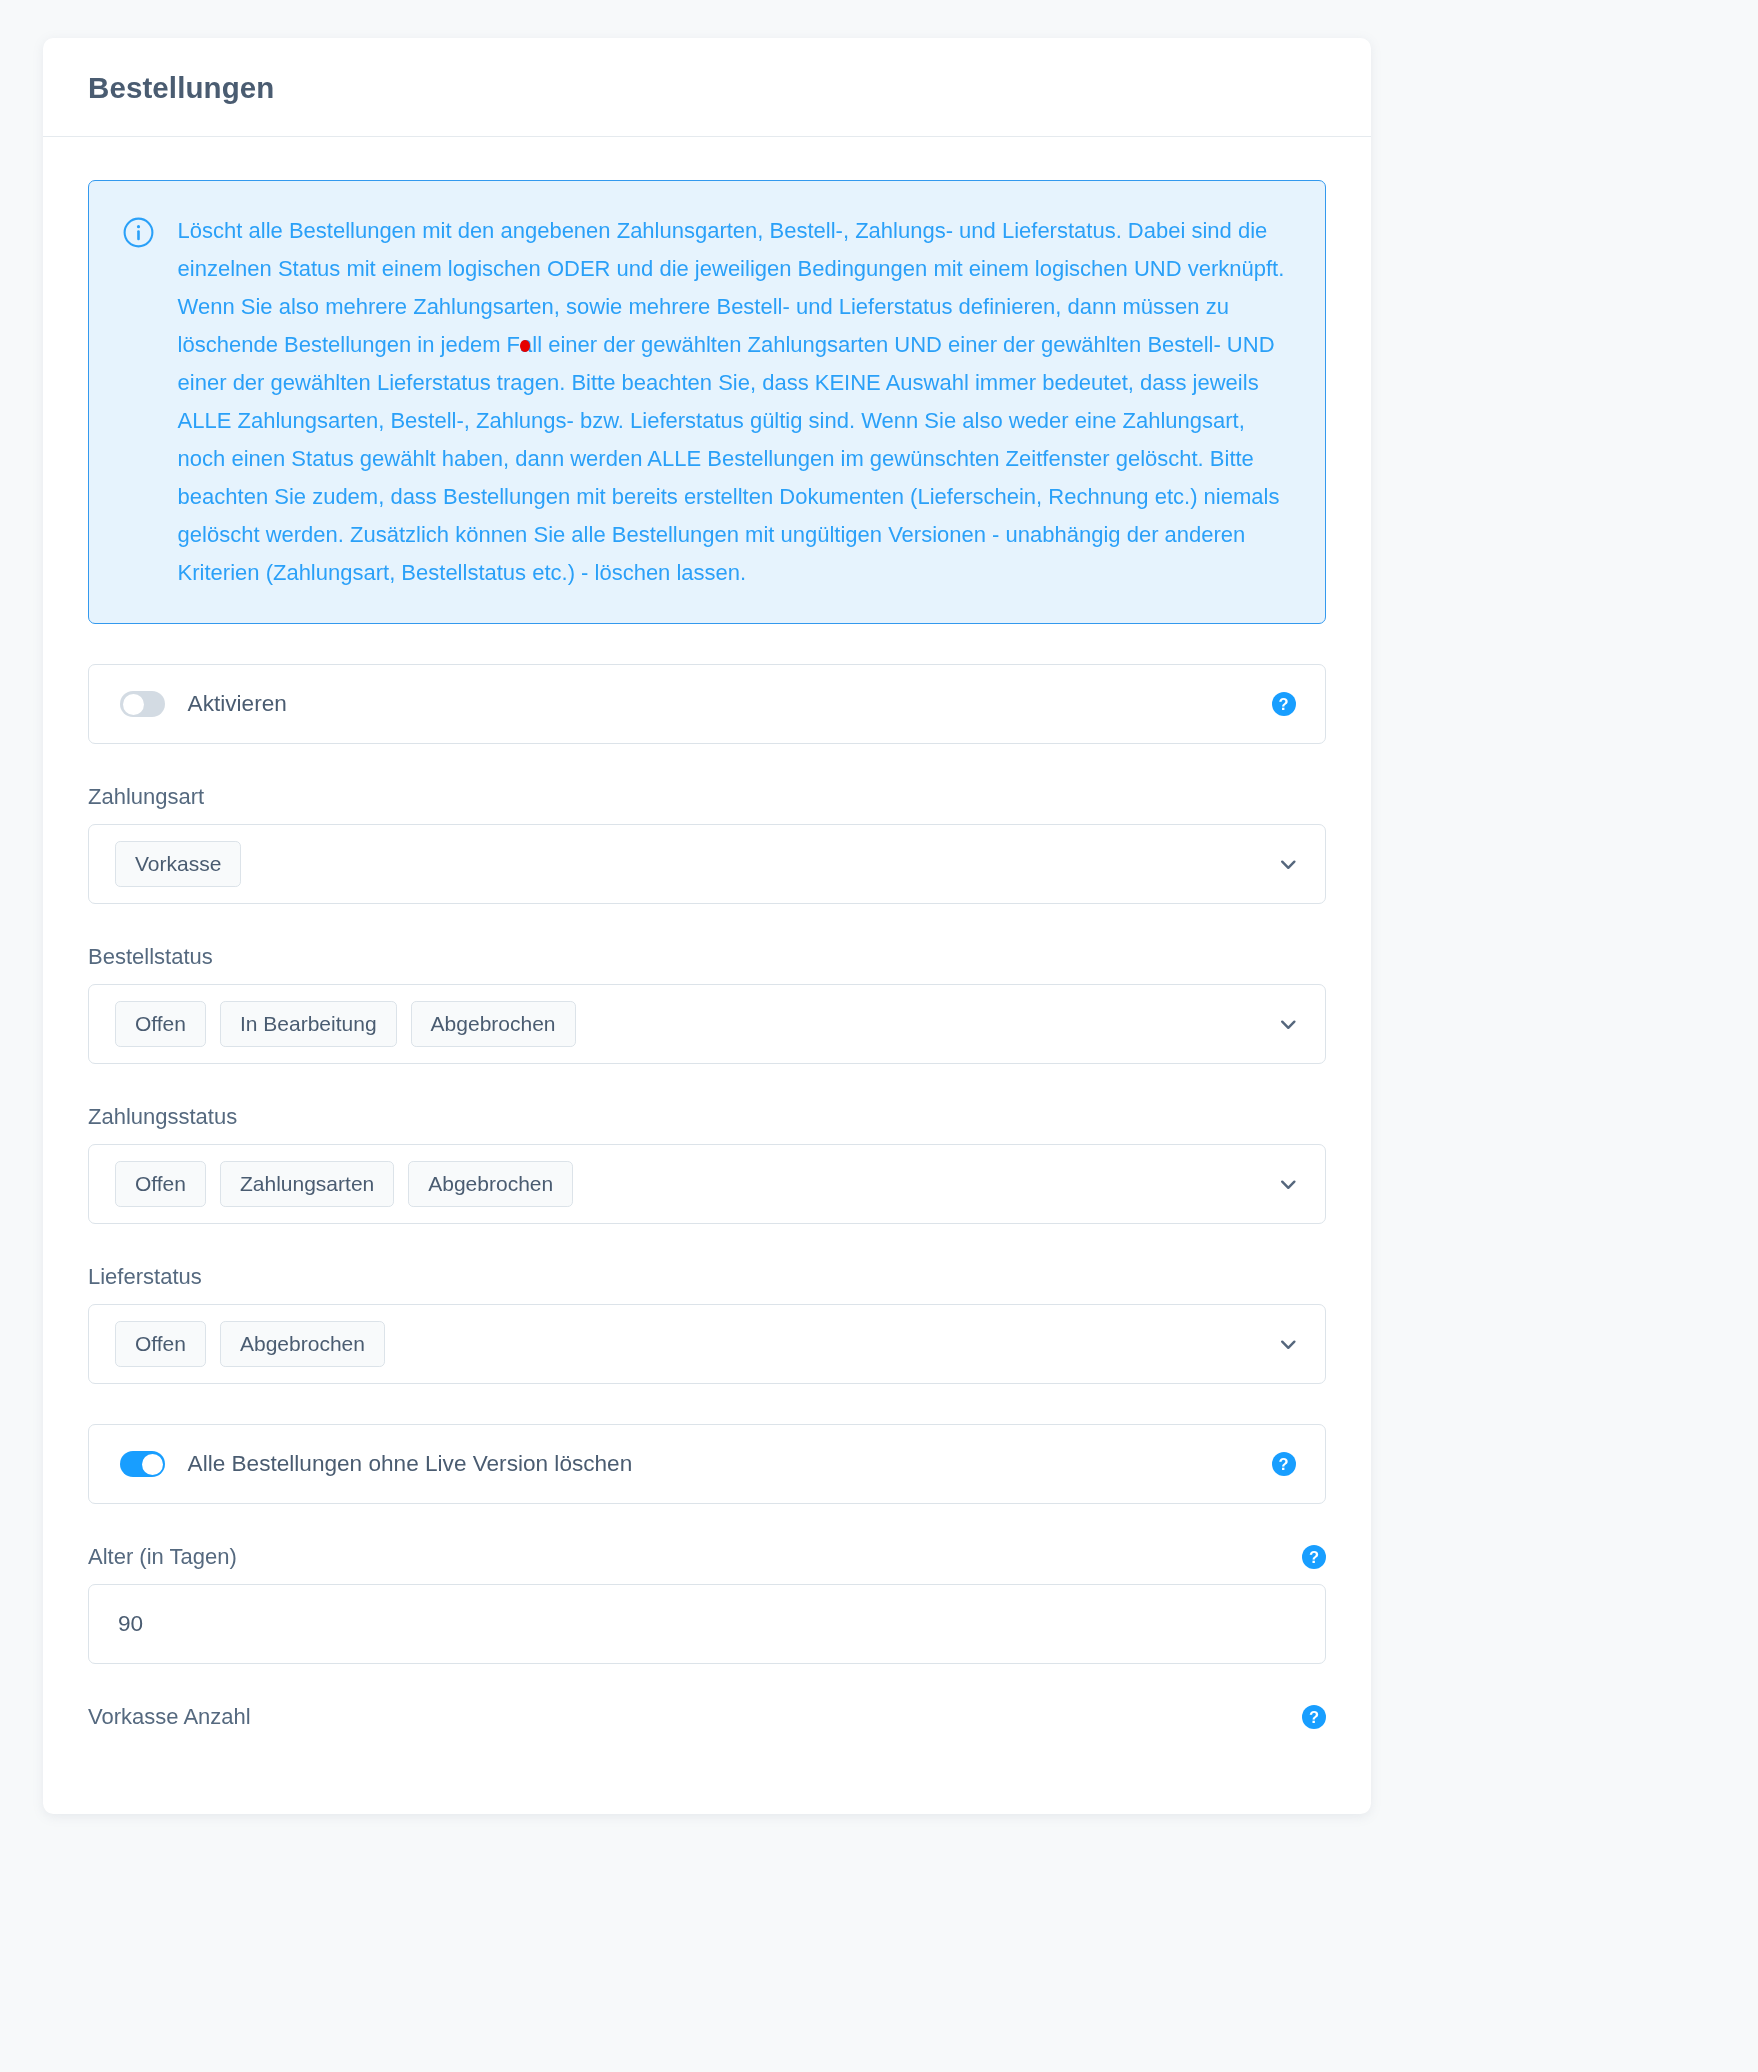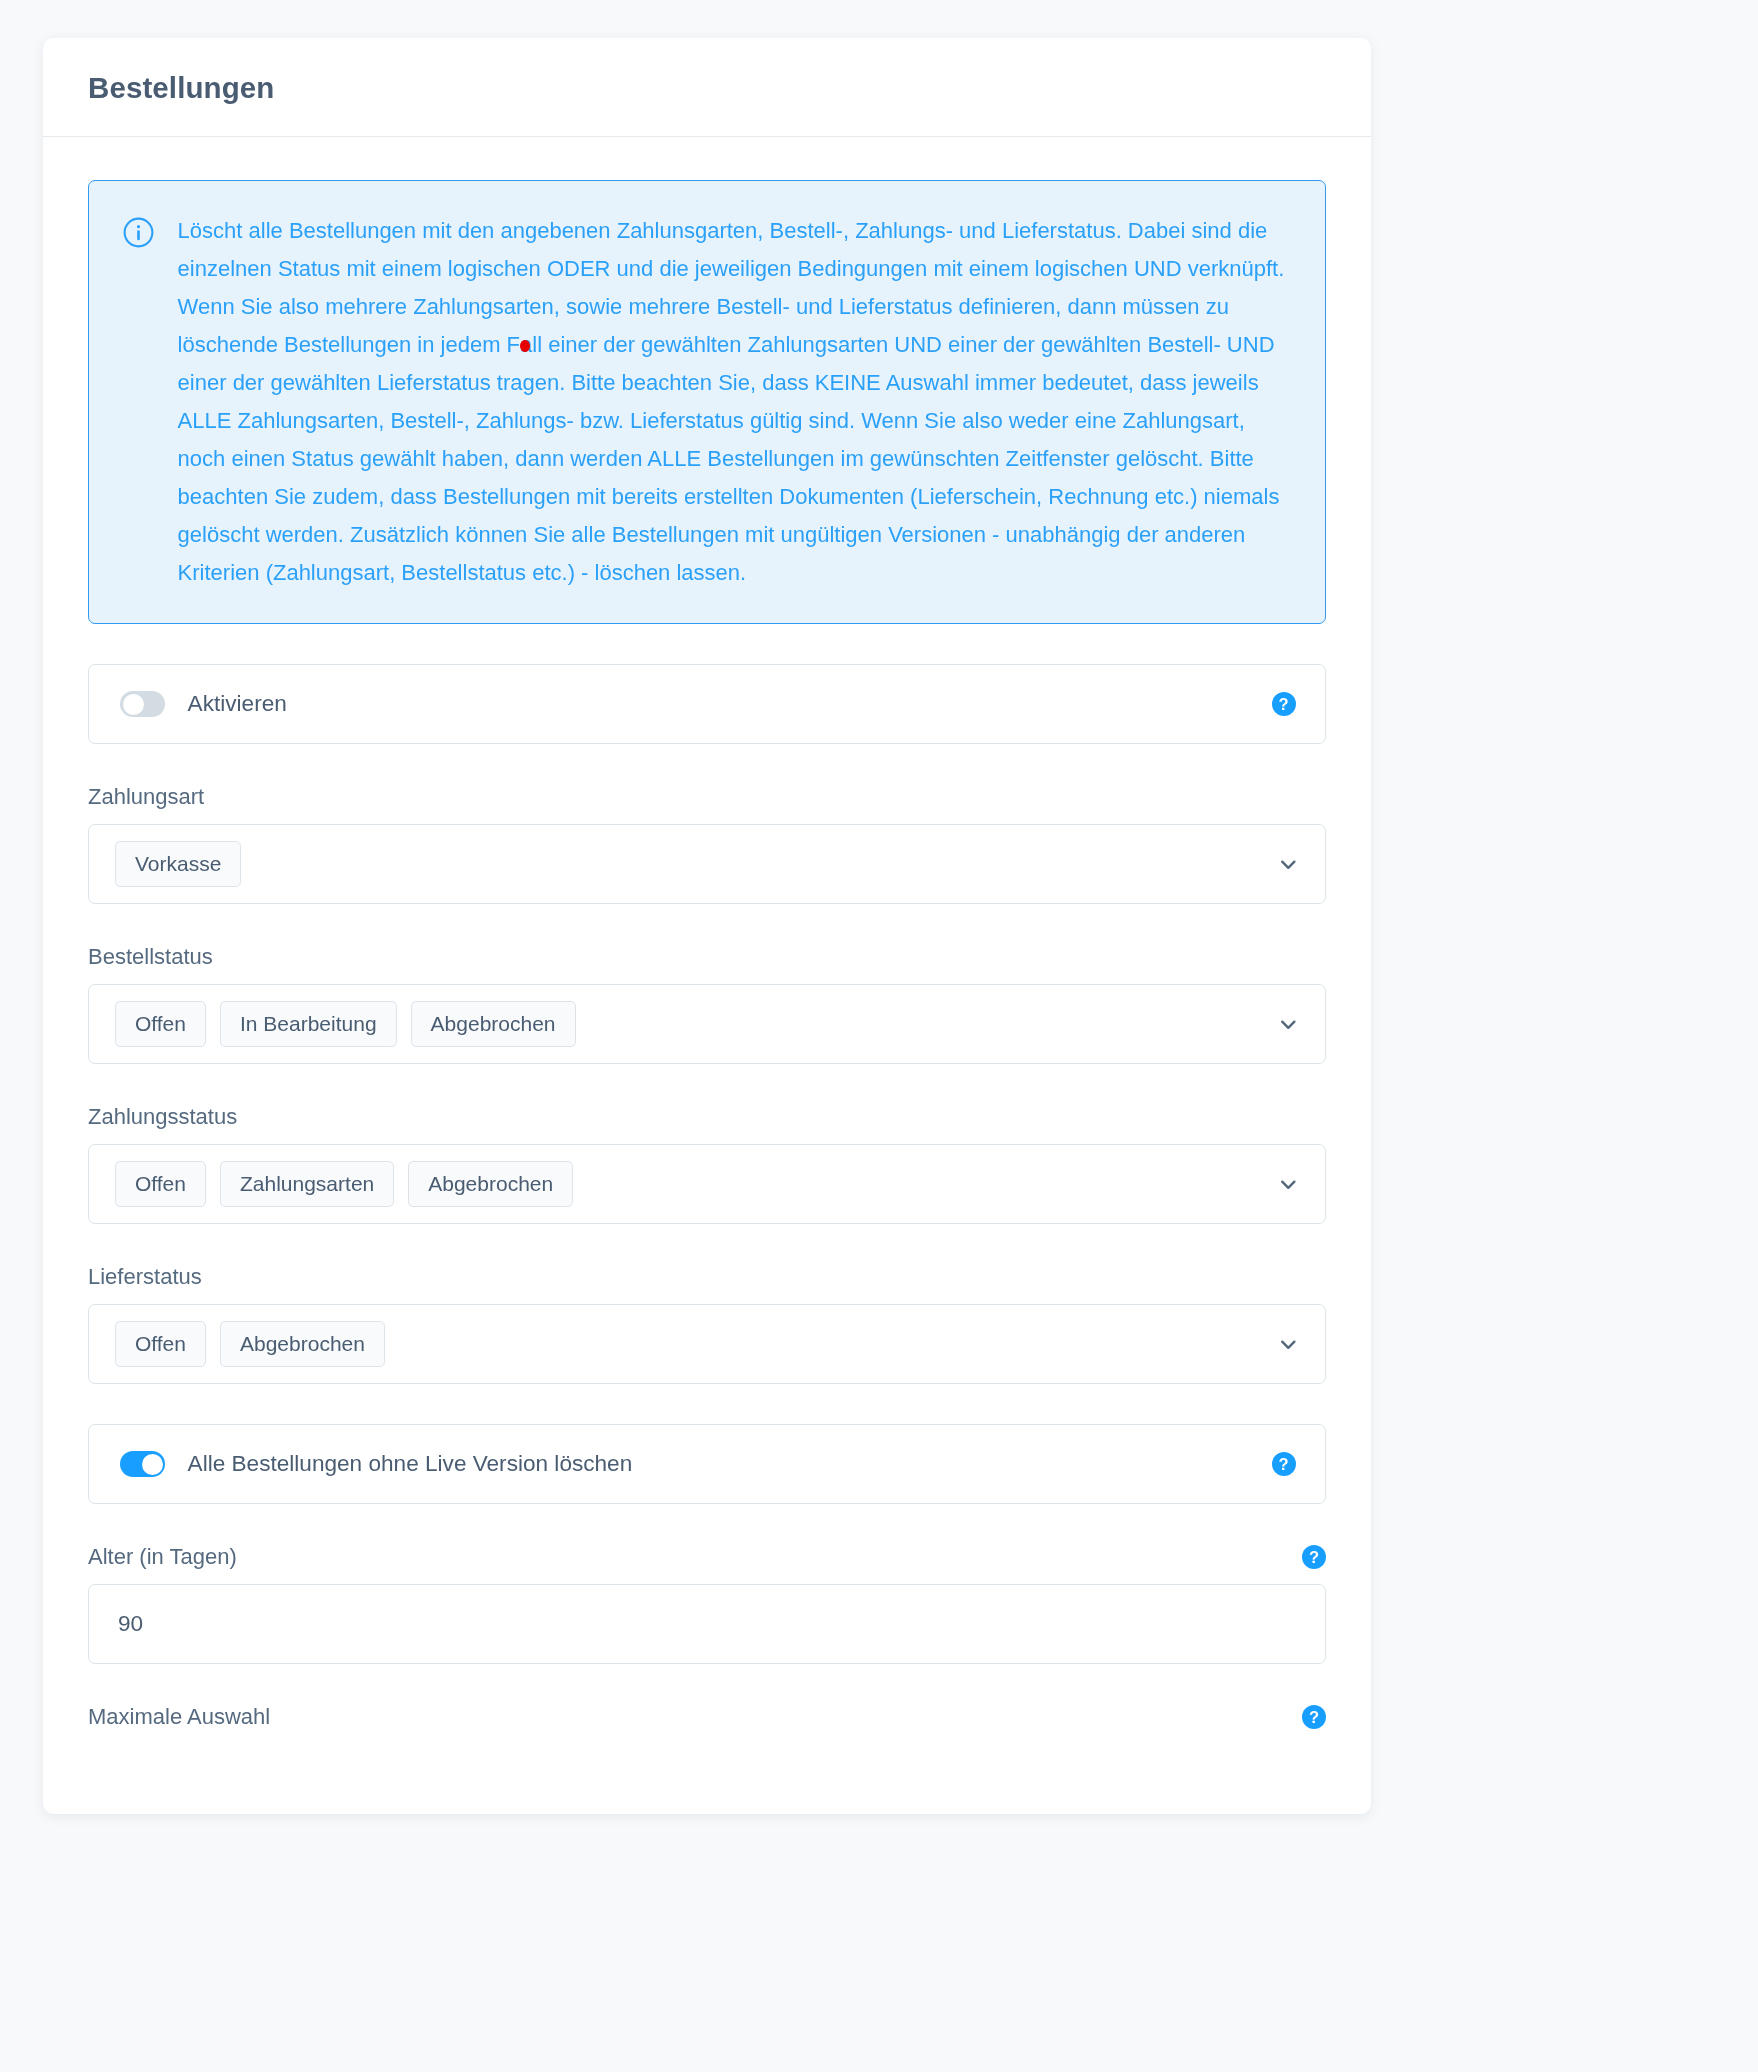--- a/index.html
+++ b/index.html
@@ -330,21 +330,21 @@
       <div class="field-block">
         <div class="field-label-row">
           <span class="field-label">Alter (in Tagen)</span>
           <span class="help-badge">?</span>
         </div>
         <input class="text-input" type="text" value="90" style="">
       </div>
 
       <div class="field-block">
         <div class="field-label-row">
-          <span class="field-label">Maximale Auswahl</span>
+          <span class="field-label">Vorkasse Anzahl</span>
           <span class="help-badge">?</span>
         </div>
       </div>
 
     </div>
   </div>
 
   <div class="cursor-dot"></div>
 
 </div>

